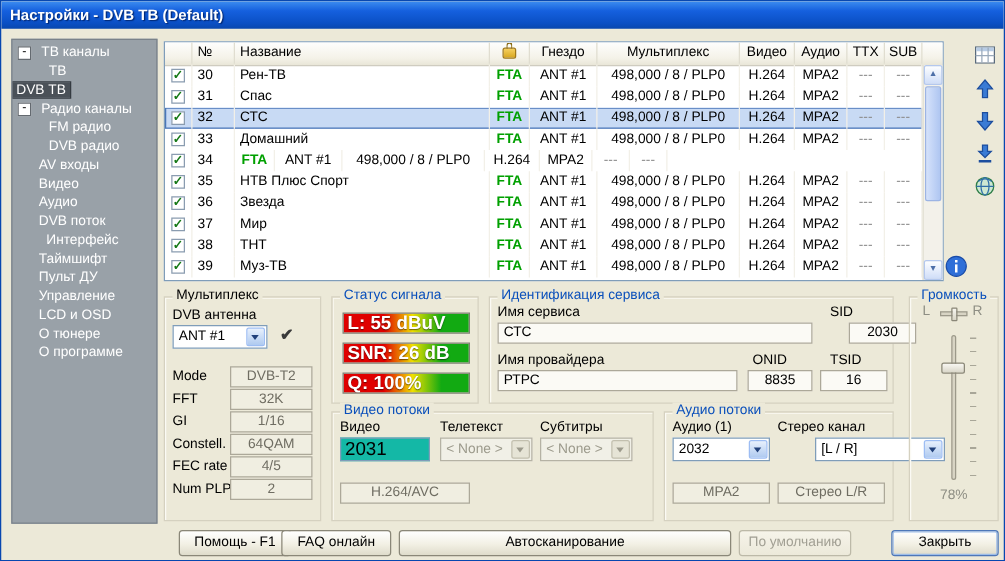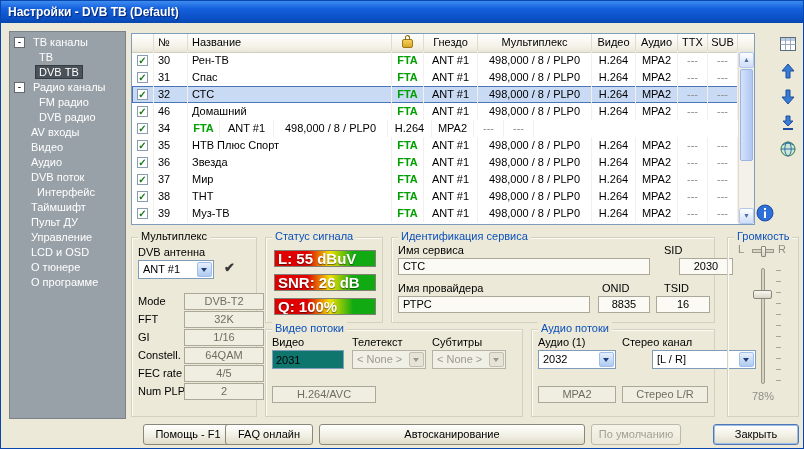--- a/index.html
+++ b/index.html
@@ -54,30 +54,30 @@
   .blue{color:#0B50BB;}
   .g-mux{left:130px;top:236px;width:126px;height:180px;}
   .g-signal{left:264px;top:236px;width:118px;height:86px;}
   .g-service{left:390px;top:236px;width:324px;height:86px;}
   .g-volume{left:726px;top:236px;width:72px;height:180px;}
   .g-video{left:264px;top:328px;width:258px;height:88px;}
   .g-audio{left:530px;top:328px;width:184px;height:88px;}
   .lbl{position:absolute;white-space:nowrap;}
   .ro{position:absolute;background:#F0EEE1;border:1px solid #ACA899;color:#6F6D62;text-align:center;height:17px;line-height:15px;box-sizing:border-box;overflow:hidden;white-space:nowrap;}
   .field{position:absolute;background:#FBFAF5;border:1px solid #ACA899;height:17px;line-height:15px;padding:0 4px;box-sizing:border-box;overflow:hidden;white-space:nowrap;}
-  .edit{position:absolute;background:#0f766e;border:1px solid #7F9DB9;height:19px;box-sizing:border-box;font-family:"Liberation Sans",sans-serif;font-size:11px;padding:0 3px;}
+  .edit{position:absolute;background:#14b8a6;border:1px solid #7F9DB9;height:19px;box-sizing:border-box;font-family:"Liberation Sans",sans-serif;font-size:15px;padding:0 3px;}
   .combo{position:absolute;background:#fff;border:1px solid #7F9DB9;height:19px;line-height:17px;box-sizing:border-box;padding-left:4px;overflow:hidden;white-space:nowrap;}
   .cbtn{position:absolute;right:1px;top:1px;width:15px;height:15px;background:linear-gradient(180deg,#E8F0FC,#CBDDF6 50%,#AFCAF0);border:1px solid #9DBDF3;border-radius:2px;box-sizing:border-box;}
   .cbtn:after{content:"";position:absolute;left:3px;top:5px;border:3px solid transparent;border-top:4px solid #21407A;}
   .combo.disabled{background:#F1F0E7;color:#9C9A8C;border-color:#B5B2A4;}
   .combo.disabled .cbtn{background:#E6E4D6;border-color:#C2BFAE;}
   .combo.disabled .cbtn:after{border-top-color:#9C9A8C;}
   .check-ok{position:absolute;font-size:13px;font-weight:bold;color:#3A3A3A;}
   .mxlbl{position:absolute;left:6px;}
-  .mxval{left:52px;width:80px;}
+  .mxval{left:52px;width:66px;}
   
   .sbar{position:absolute;left:8px;width:102px;height:17px;border:1px solid #808074;box-sizing:border-box;
     background:linear-gradient(90deg,#E00000 0%,#E00000 32%,#F0E000 55%,#12AA12 78%,#12AA12 100%);
     color:#fff;font-size:15px;font-weight:bold;line-height:15px;padding-left:3px;text-shadow:0 1px 1px rgba(0,0,0,.55);overflow:hidden;white-space:nowrap;}
   
   .vol-l{position:absolute;left:10px;top:5px;color:#8E8E84;}
   .vol-r{position:absolute;right:12px;top:5px;color:#8E8E84;}
   .bal-track{position:absolute;left:24px;top:11px;width:22px;height:4px;background:#D8D4C4;border:1px solid #9C998A;box-sizing:border-box;}
   .bal-thumb{position:absolute;left:8px;top:-4px;width:5px;height:11px;background:linear-gradient(#F6F5EF,#D8D5C6);border:1px solid #8A8778;border-radius:1px;box-sizing:border-box;}
   .vol-track{position:absolute;left:33px;top:30px;width:4px;height:116px;background:#D8D4C4;border:1px solid #9C998A;border-radius:2px;box-sizing:border-box;}
@@ -94,21 +94,21 @@
 <body>
 
 <div class="window">
   <div class="titlebar">
     <span>Настройки - DVB ТВ (Default)</span>
   </div>
 
   <div class="sidebar">
       <div class="tree-item" style="padding-left: 4px;"><span class="expander">-</span><span class="tlbl">ТВ каналы</span></div>
       <div class="tree-item" style="padding-left: 26px;"><span class="tlbl">ТВ</span></div>
-      <div class="tree-item" style="padding-left: 26px;"><span class="tlbl selected">DVB ТВ</span></div>
+      <div class="tree-item" style=""><span class="tlbl selected">DVB ТВ</span></div>
       <div class="tree-item" style="padding-left: 4px;"><span class="expander">-</span><span class="tlbl">Радио каналы</span></div>
       <div class="tree-item" style="padding-left: 26px;"><span class="tlbl">FM радио</span></div>
       <div class="tree-item" style="padding-left: 26px;"><span class="tlbl">DVB радио</span></div>
       <div class="tree-item" style="padding-left: 18px;"><span class="tlbl">AV входы</span></div>
       <div class="tree-item" style="padding-left: 18px;"><span class="tlbl">Видео</span></div>
       <div class="tree-item" style="padding-left: 18px;"><span class="tlbl">Аудио</span></div>
       <div class="tree-item" style="padding-left: 18px;"><span class="tlbl">DVB поток</span></div>
       <div class="tree-item" style="padding-left: 24px;"><span class="tlbl">Интерфейс</span></div>
       <div class="tree-item" style="padding-left: 18px;"><span class="tlbl">Таймшифт</span></div>
       <div class="tree-item" style="padding-left: 18px;"><span class="tlbl">Пульт ДУ</span></div>
@@ -171,21 +171,21 @@
           <span class="td c5">498,000 / 8 / PLP0</span>
           <span class="td c6">H.264</span>
           <span class="td c7">MPA2</span>
           <span class="td c8 dim">---</span>
           <span class="td c9 dim">---</span>
         </div>
         <div class="trow">
           <span class="td c0">
             <span class="cb">✓</span>
           </span>
-          <span class="td c1">46</span>
+          <span class="td c1">33</span>
           <span class="td c2">Домашний</span>
           <span class="td c3 fta">FTA</span>
           <span class="td c4">ANT #1</span>
           <span class="td c5">498,000 / 8 / PLP0</span>
           <span class="td c6">H.264</span>
           <span class="td c7">MPA2</span>
           <span class="td c8 dim">---</span>
           <span class="td c9 dim">---</span>
         </div>
         <div class="trow">

